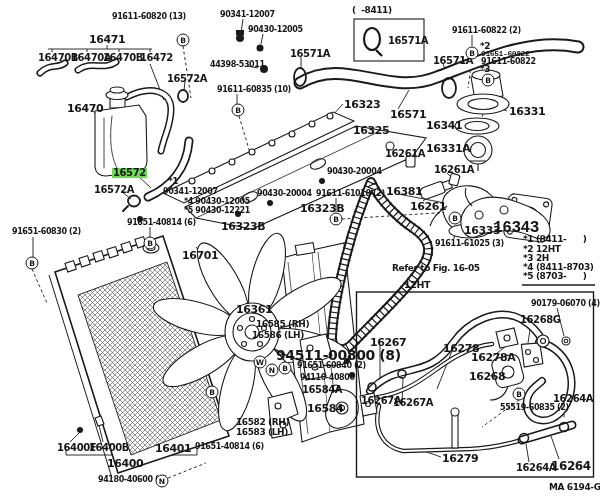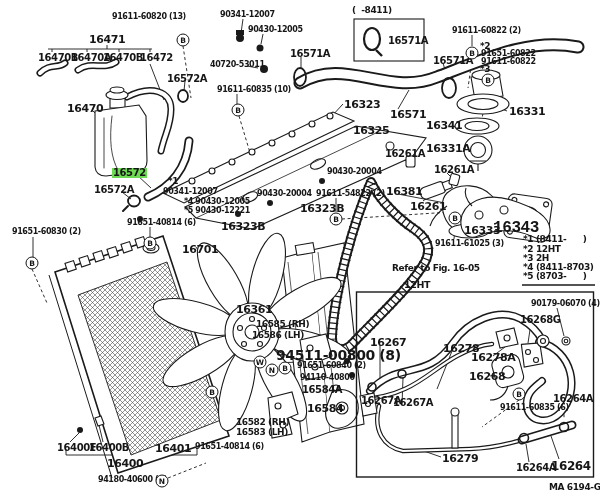--- a/index.html
+++ b/index.html
@@ -298,41 +298,41 @@
       <div class="lbl" style="left: 167px; top: 74px; font-size: 10px;">16572A</div>
       <div class="lbl" style="left: 67px; top: 103px; font-size: 11px;">16470</div>
       <div class="lbl hl" style="left: 112px; top: 168px; font-size: 10px;">16572</div>
       <div class="lbl" style="left: 94px; top: 185px; font-size: 10px;">16572A</div>
       <div class="lbl" style="left: 168px; top: 177px; font-size: 9px;">*1</div>
       <div class="lbl" style="left: 163px; top: 188px; font-size: 8px;">90341-12007</div>
       <div class="lbl" style="left: 184px; top: 198px; font-size: 8px;">*4 90430-12005</div>
       <div class="lbl" style="left: 184px; top: 207px; font-size: 8px;">*5 90430-12221</div>
       <div class="lbl" style="left: 12px; top: 228px; font-size: 8px;">91651-60830 (2)</div>
       <div class="lbl" style="left: 127px; top: 219px; font-size: 8px;">91651-40814 (6)</div>
-      <div class="lbl" style="left: 182px; top: 244px; font-size: 11px;">16701</div>
+      <div class="lbl" style="left: 182px; top: 250px; font-size: 11px;">16701</div>
       <div class="lbl" style="left: 220px; top: 11px; font-size: 8px;">90341-12007</div>
       <div class="lbl" style="left: 248px; top: 26px; font-size: 8px;">90430-12005</div>
-      <div class="lbl" style="left: 210px; top: 61px; font-size: 8px;">40720-53011</div>
+      <div class="lbl" style="left: 210px; top: 61px; font-size: 8px;">44398-53011</div>
       <div class="lbl" style="left: 217px; top: 86px; font-size: 8px;">91611-60835 (10)</div>
       <div class="lbl" style="left: 290px; top: 49px; font-size: 10px;">16571A</div>
       <div class="lbl" style="left: 344px; top: 99px; font-size: 11px; text-align: center;">16323</div>
       <div class="lbl" style="left: 353px; top: 125px; font-size: 11px;">16325</div>
       <div class="lbl" style="left: 257px; top: 190px; font-size: 8px;">90430-20004</div>
       <div class="lbl" style="left: 327px; top: 168px; font-size: 8px;">90430-20004</div>
       <div class="lbl" style="left: 300px; top: 203px; font-size: 11px;">16323B</div>
       <div class="lbl" style="left: 221px; top: 221px; font-size: 11px;">16323B</div>
-      <div class="lbl" style="left: 316px; top: 190px; font-size: 8px;">91611-54822 (2)</div>
+      <div class="lbl" style="left: 316px; top: 190px; font-size: 8px;">91611-61018 (2)</div>
       <div class="lbl" style="left: 386px; top: 186px; font-size: 11px;">16381</div>
       <div class="lbl" style="left: 352px; top: 6px; font-size: 9px;">(  -8411)</div>
       <div class="lbl" style="left: 388px; top: 36px; font-size: 10px;">16571A</div>
       <div class="lbl" style="left: 433px; top: 56px; font-size: 10px;">16571A</div>
       <div class="lbl" style="left: 390px; top: 109px; font-size: 11px;">16571</div>
       <div class="lbl" style="left: 452px; top: 27px; font-size: 8px;">91611-60822 (2)</div>
       <div class="lbl" style="left: 480px; top: 42px; font-size: 9px;">*2</div>
-      <div class="lbl" style="left: 481px; top: 50px; font-size: 8px;">91651-60822</div>
+      <div class="lbl" style="left: 481px; top: 50px; font-size: 8px; font-family: Liberation Mono, monospace;">91651-60822</div>
       <div class="lbl" style="left: 481px; top: 58px; font-size: 8px;">91611-60822</div>
       <div class="lbl" style="left: 480px; top: 65px; font-size: 9px;">*3</div>
       <div class="lbl" style="left: 509px; top: 106px; font-size: 11px;">16331</div>
       <div class="lbl" style="left: 426px; top: 120px; font-size: 11px;">16341</div>
       <div class="lbl" style="left: 426px; top: 143px; font-size: 11px;">16331A</div>
       <div class="lbl" style="left: 385px; top: 149px; font-size: 10px;">16261A</div>
       <div class="lbl" style="left: 434px; top: 165px; font-size: 10px;">16261A</div>
       <div class="lbl" style="left: 410px; top: 201px; font-size: 11px;">16261</div>
       <div class="lbl" style="left: 464px; top: 225px; font-size: 11px;">16333</div>
       <div class="lbl" style="left: 493px; top: 220px; font-size: 16px; font-family: Liberation Mono, monospace;">16343</div>
@@ -345,21 +345,21 @@
       <div class="lbl" style="left: 523px; top: 272px; font-size: 9px;">*5 (8703-      )</div>
       <div class="lbl" style="left: 404px; top: 280px; font-size: 9.5px;">12HT</div>
       <div class="lbl" style="left: 531px; top: 300px; font-size: 8px;">90179-06070 (4)</div>
       <div class="lbl" style="left: 520px; top: 315px; font-size: 10px; text-align: right;">16268G</div>
       <div class="lbl" style="left: 370px; top: 337px; font-size: 11px;">16267</div>
       <div class="lbl" style="left: 443px; top: 343px; font-size: 11px;">16278</div>
       <div class="lbl" style="left: 471px; top: 352px; font-size: 11px;">16278A</div>
       <div class="lbl" style="left: 469px; top: 371px; font-size: 11px;">16268</div>
       <div class="lbl" style="left: 361px; top: 396px; font-size: 10px;">16267A</div>
       <div class="lbl" style="left: 393px; top: 398px; font-size: 10px;">16267A</div>
-      <div class="lbl" style="left: 500px; top: 404px; font-size: 8px;">91611-60835 (6)</div>
+      <div class="lbl" style="left: 500px; top: 404px; font-size: 8px;">55519-60835 (2)</div>
       <div class="lbl" style="left: 553px; top: 394px; font-size: 10px;">16264A</div>
       <div class="lbl" style="left: 442px; top: 453px; font-size: 11px;">16279</div>
       <div class="lbl" style="left: 516px; top: 463px; font-size: 10px;">16264A</div>
       <div class="lbl" style="left: 551px; top: 460px; font-size: 12px;">16264</div>
       <div class="lbl" style="left: 549px; top: 483px; font-size: 9px;">MA 6194-G</div>
       <div class="lbl" style="left: 57px; top: 443px; font-size: 10px;">16400F</div>
       <div class="lbl" style="left: 89px; top: 443px; font-size: 10px;">16400B</div>
       <div class="lbl" style="left: 155px; top: 443px; font-size: 11px;">16401</div>
       <div class="lbl" style="left: 107px; top: 458px; font-size: 11px;">16400</div>
       <div class="lbl" style="left: 98px; top: 476px; font-size: 8px;">94180-40600 (4)</div>

